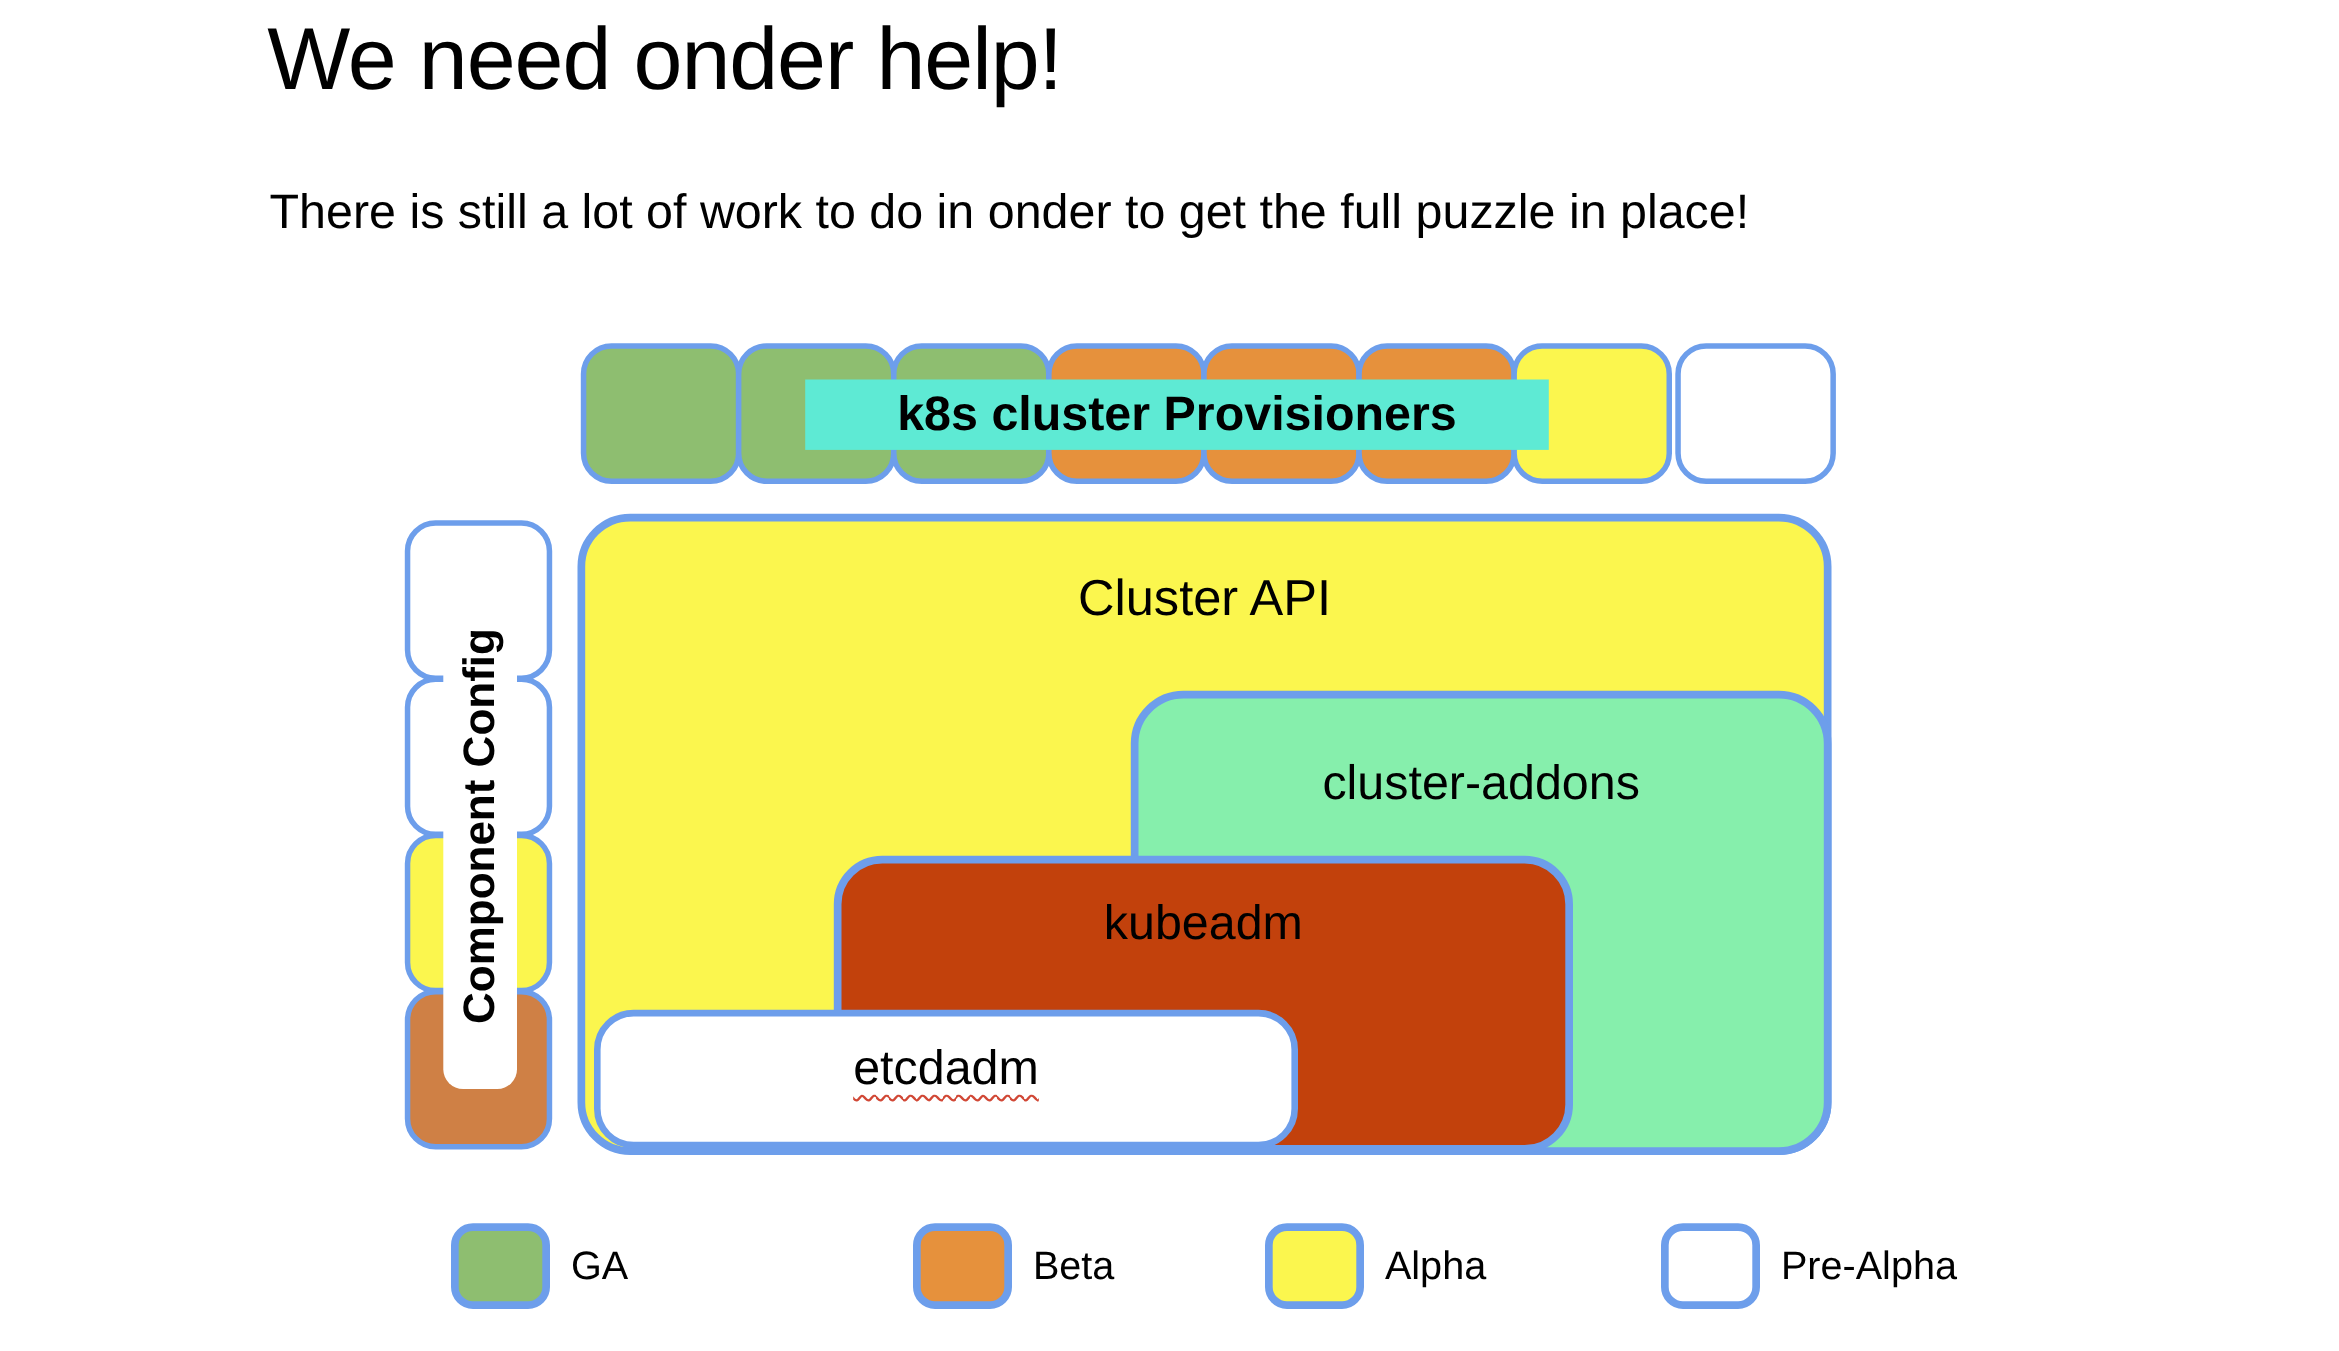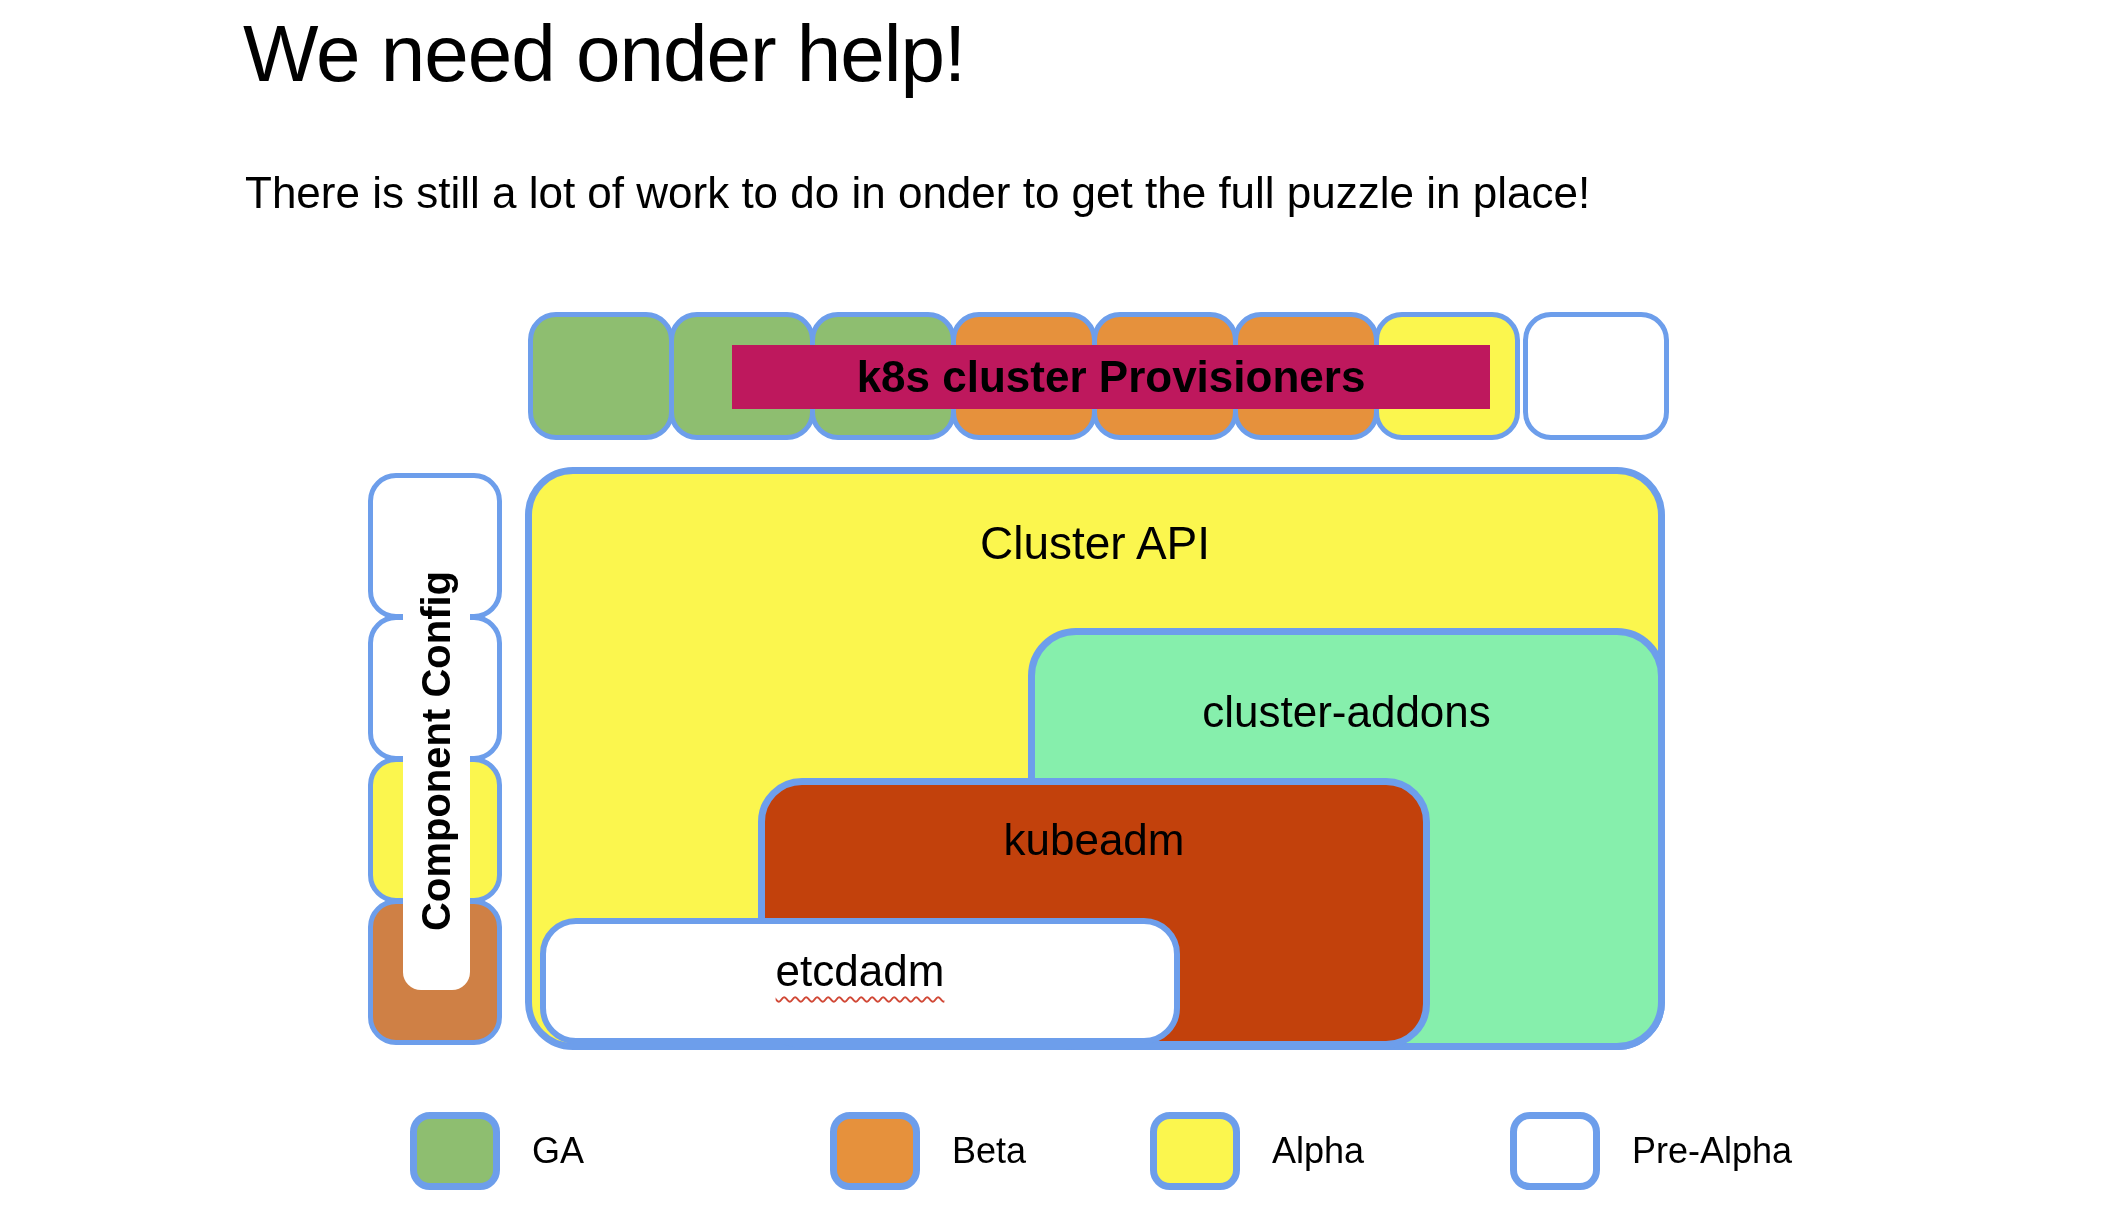--- a/index.html
+++ b/index.html
@@ -20,21 +20,21 @@
   
   .prov-row{left:528px;top:312px;display:flex;z-index:7;}
   .piece{
     box-sizing:border-box;border:5px solid var(--blue);border-radius:28px;
     width:146px;height:128px;background:#fff;
   }
   .prov-row .piece{margin-left:-5px;}
   .prov-row .piece:first-child{margin-left:0;}
   .prov-row .piece:last-child{margin-left:3px;}
   .prov-label{
-    left:732px;top:345px;width:758px;height:64px;background:#be185d;z-index:8;
+    left:732px;top:345px;width:676px;height:64px;background:#5eead4;z-index:8;
     display:flex;align-items:center;justify-content:center;
     font-size:44px;font-weight:bold;white-space:nowrap;
   }
 
   
   .cc-col{left:368px;top:473px;display:flex;flex-direction:column;z-index:9;}
   .cc-col .piece{width:134px;height:146px;margin-top:-4px;}
   .cc-col .piece:first-child{margin-top:0;}
   .cc-label{
     left:403px;top:512px;width:67px;height:478px;background:#ffffff;border-radius:18px;
@@ -59,21 +59,21 @@
   .squiggle{
     text-decoration-line:underline;
     text-decoration-style:wavy;
     text-decoration-color:var(--squiggle);
     text-decoration-thickness:2px;
     text-underline-offset:10px;
     text-decoration-skip-ink:none;
   }
 
   
-  .legend-item{top:1112px;display:flex;align-items:center;gap:32px;}
+  .legend-item{top:1112px;display:flex;align-items:center;gap:19px;}
   .legend-item:nth-child(1){left:410px;}
   .legend-item:nth-child(2){left:830px;}
   .legend-item:nth-child(3){left:1150px;justify-content:space-between;}
   .legend-item:nth-child(4){left:1510px;}
   .legend-swatch{
     box-sizing:border-box;width:90px;height:78px;border:7px solid var(--blue);
     border-radius:20px;background:#fff;flex:0 0 auto;
   }
   .legend-label{font-size:36px;font-weight:400;}
 </style>

